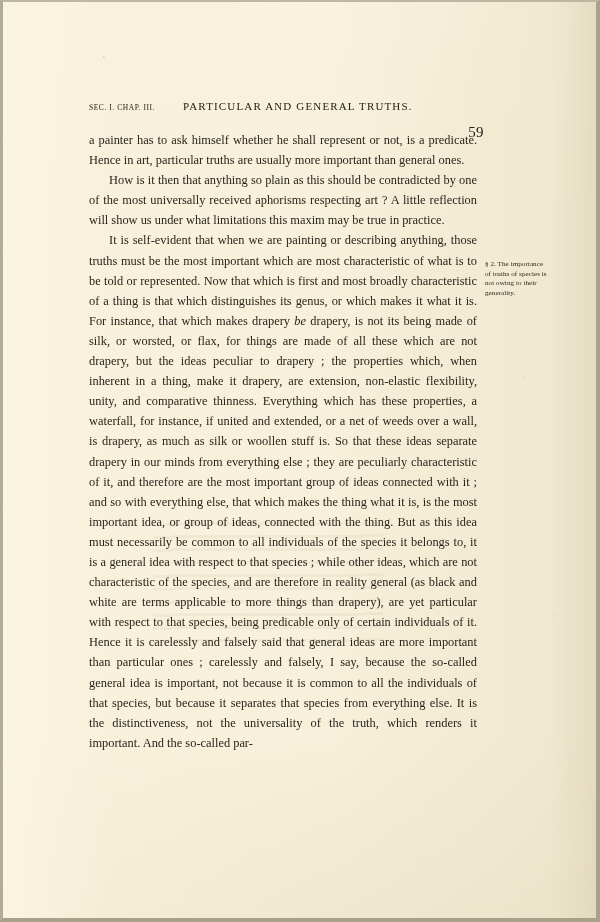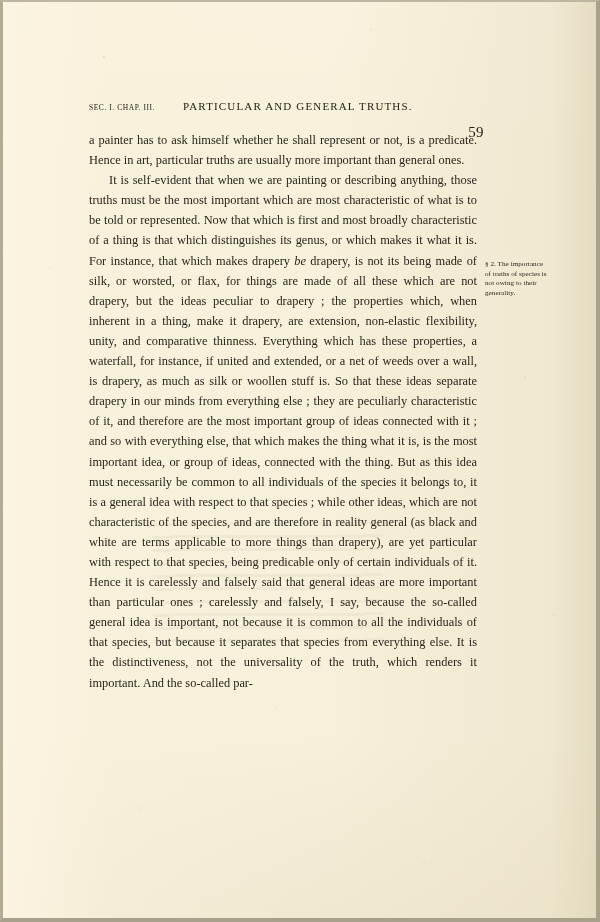--- a/index.html
+++ b/index.html
@@ -181,17 +181,18 @@
     <div class="runhead inky">
       <span class="sec">SEC. I. CHAP. III.</span>
       <span class="title">PARTICULAR AND GENERAL TRUTHS.</span>
       <span class="folio">59</span>
     </div>
 
     <div class="sidenote inky">§ 2. The importance of truths of species is not owing to their generality.</div>
 
     <div class="body-block inky">
       <p>a painter has to ask himself whether he shall represent or not, is a predicate. Hence in art, particular truths are usually more important than general ones.</p>
+      <p class="indent">How is it then that anything so plain as this should be contradicted by one of the most universally received aphorisms respecting art ? A little reflection will show us under what limitations this maxim may be true in practice.</p>
       <p class="indent"><span>It is self-evident that when we are painting or describing anything, those truths must be the most important which are most characteristic of what is to be told or represented. Now that which is first and most broadly characteristic of a thing is that which distinguishes its genus, or which makes it what it is. For instance, that which makes drapery </span><em>be</em><span> drapery, is not its being made of silk, or worsted, or flax, for things are made of all these which are not drapery, but the ideas peculiar to drapery ; the properties which, when inherent in a thing, make it drapery, are extension, non-elastic flexibility, unity, and comparative thinness. Everything which has these properties, a waterfall, for instance, if united and extended, or a net of weeds over a wall, is drapery, as much as silk or woollen stuff is. So that these ideas separate drapery in our minds from everything else ; they are peculiarly characteristic of it, and therefore are the most important group of ideas connected with it ; and so with everything else, that which makes the thing what it is, is the most important idea, or group of ideas, connected with the thing. But as this idea must necessarily be common to all individuals of the species it belongs to, it is a general idea with respect to that species ; while other ideas, which are not characteristic of the species, and are therefore in reality general (as black and white are terms applicable to more things than drapery), are yet particular with respect to that species, being predicable only of certain individuals of it. Hence it is carelessly and falsely said that general ideas are more important than particular ones ; carelessly and falsely, I say, because the so-called general idea is important, not because it is common to all the individuals of that species, but because it separates that species from everything else. It is the distinctiveness, not the universality of the truth, which renders it important. And the so-called par-</span></p>
     </div>
 
   </div>
 </div>
 
 </body></html>

